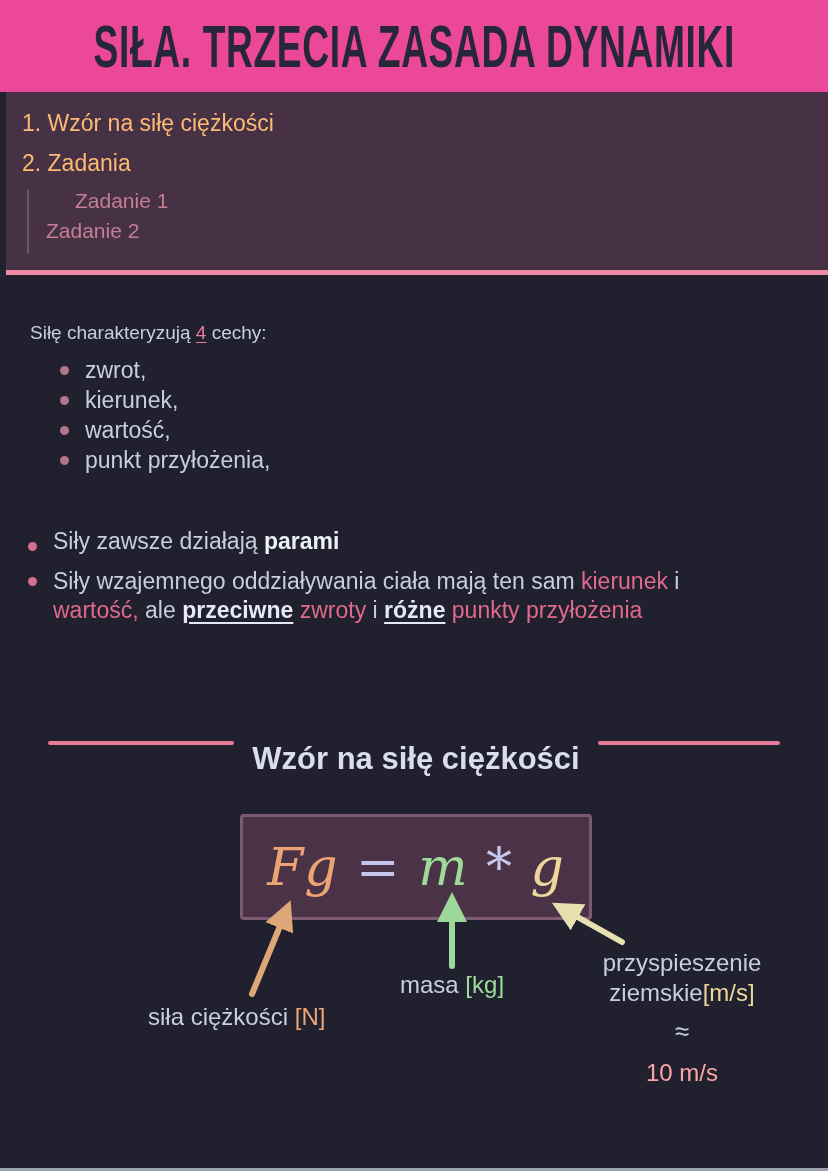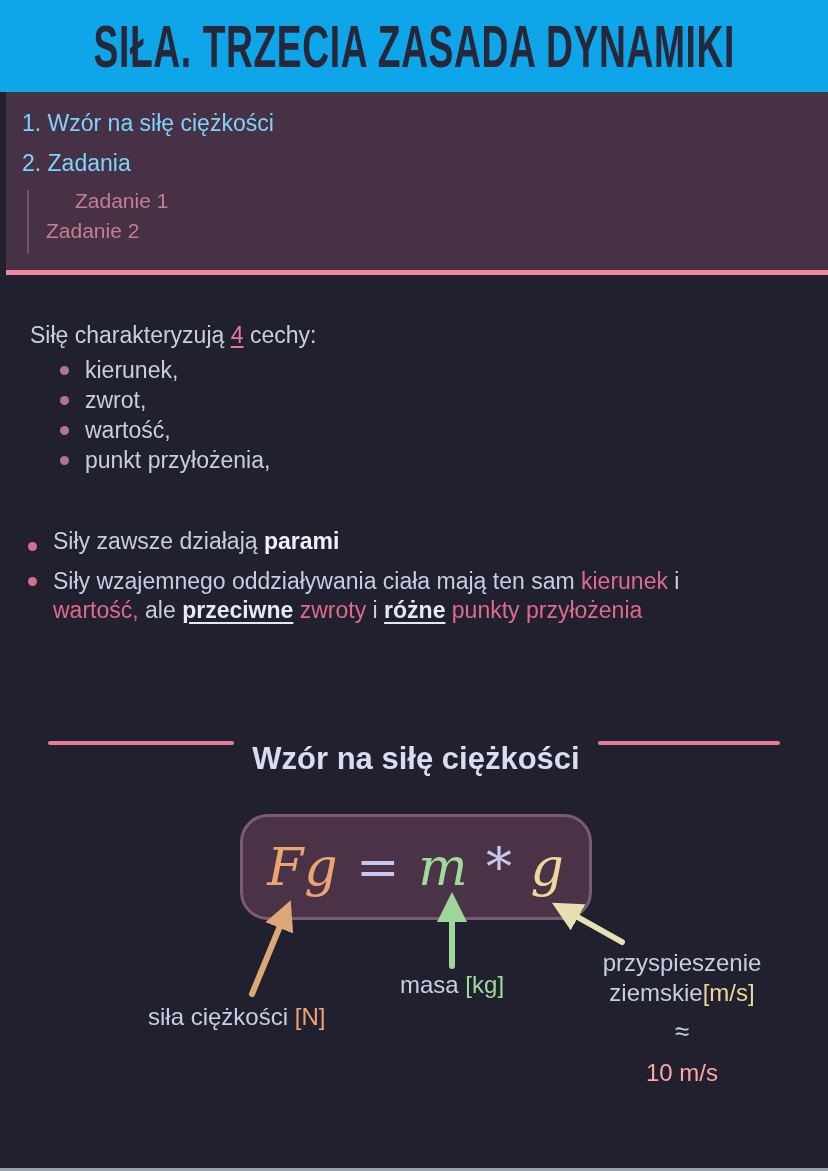--- a/index.html
+++ b/index.html
@@ -6,41 +6,41 @@
   html,body { background:#14141f; }
   .page {
     position:relative; width:828px; height:1171px; margin:0 auto;
     background:#20202f; overflow:hidden;
     font-family:"Liberation Sans","DejaVu Sans",sans-serif;
     color:#c9cde2;
   }
   
   .header {
     position:absolute; top:0; left:0; width:828px; height:92px;
-    background:#0ea5e9; display:flex; align-items:center; justify-content:center;
+    background:#ec4899; display:flex; align-items:center; justify-content:center;
   }
   .header-title {
     display:inline-block; white-space:nowrap;
     font-weight:700; font-size:60px; letter-spacing:1px;
     color:#272739; transform:scaleX(0.62);
   }
   
   .toc {
     position:absolute; top:92px; left:6px; width:822px; height:183px;
     background:#463145; border-bottom:5px solid #ee8aa5;
   }
-  .toc-item { position:absolute; left:16px; font-size:23px; color:#7dd3fc; }
+  .toc-item { position:absolute; left:16px; font-size:23px; color:#fdba74; }
   .toc-item-1 { top:18px; }
   .toc-item-2 { top:58px; }
   .toc-vline { position:absolute; left:21px; top:98px; width:2px; height:64px; background:#6d5569; }
   .toc-sub { position:absolute; left:40px; font-size:21px; color:#c57e93; }
   .toc-sub-1 { top:97px;margin-left:29px; }
   .toc-sub-2 { top:127px; }
   
-  .intro { position:absolute; left:30px; top:322px; font-size:23px; }
+  .intro { position:absolute; left:30px; top:322px; font-size:19px; }
   .feature-list { position:absolute; left:60px; top:355px; }
   .feature-row { display:flex; align-items:center; height:30px; font-size:23px; }
   .dot { width:9px; height:9px; border-radius:50%; background:#b3758b; margin-right:16px; flex:0 0 auto; }
   .dot-bright { background:#d4708c; }
   .fact { position:absolute; display:flex; font-size:23px; line-height:29px; }
   .fact .dot { margin-top:10px; }
   .fact-1 { left:28px; top:527px;align-items:center; }
   .fact-2 { left:28px; top:567px; width:716px; }
   
   .rt-pink            { color:#e06a8b; }
@@ -55,21 +55,21 @@
   .formula-heading-row {
     position:absolute; top:741px; left:0; width:828px; height:44px;
     display:flex; align-items:flex-start; justify-content:center; gap:18px;
   }
   .heading-line { height:4px; background:#e87c99; border-radius:2px; }
   .heading-line-left  { width:186px; }
   .heading-line-right { width:182px; }
   .formula-heading { font-size:31px; font-weight:700; color:#dcdcf0; }
   .formula-box {
     position:absolute; left:240px; top:814px; width:352px; height:106px;
-    background:#4a3347; border:3px solid #7d5a74; border-radius:28px;
+    background:#4a3347; border:3px solid #7d5a74; border-radius:4px;
     display:flex; align-items:center; justify-content:center;
   }
   .formula-text {
     font-family:"DejaVu Serif","Liberation Serif",serif;
     font-style:italic; font-size:52px; letter-spacing:1px; white-space:nowrap;
   }
   .arrows-svg { position:absolute; left:0; top:0; width:828px; height:1171px; pointer-events:none; }
   .formula-label { position:absolute; font-size:24px; white-space:nowrap; }
   .label-force { left:148px; top:1003px; }
   .label-mass  { left:400px; top:971px; }
@@ -98,25 +98,25 @@
     <div class="toc-vline"></div>
     <div class="toc-sub toc-sub-1">Zadanie 1</div>
     <div class="toc-sub toc-sub-2">Zadanie 2</div>
   </div>
 
   <div class="intro"><span>Siłę charakteryzują </span><span class="rt-pink-underline">4</span><span> cechy:</span></div>
 
   <div class="feature-list">
     <div class="feature-row">
       <span class="dot"></span>
-      <span>kierunek,</span>
+      <span>zwrot,</span>
     </div>
     <div class="feature-row">
       <span class="dot"></span>
-      <span>zwrot,</span>
+      <span>kierunek,</span>
     </div>
     <div class="feature-row">
       <span class="dot"></span>
       <span>wartość,</span>
     </div>
     <div class="feature-row">
       <span class="dot"></span>
       <span>punkt przyłożenia,</span>
     </div>
   </div>

